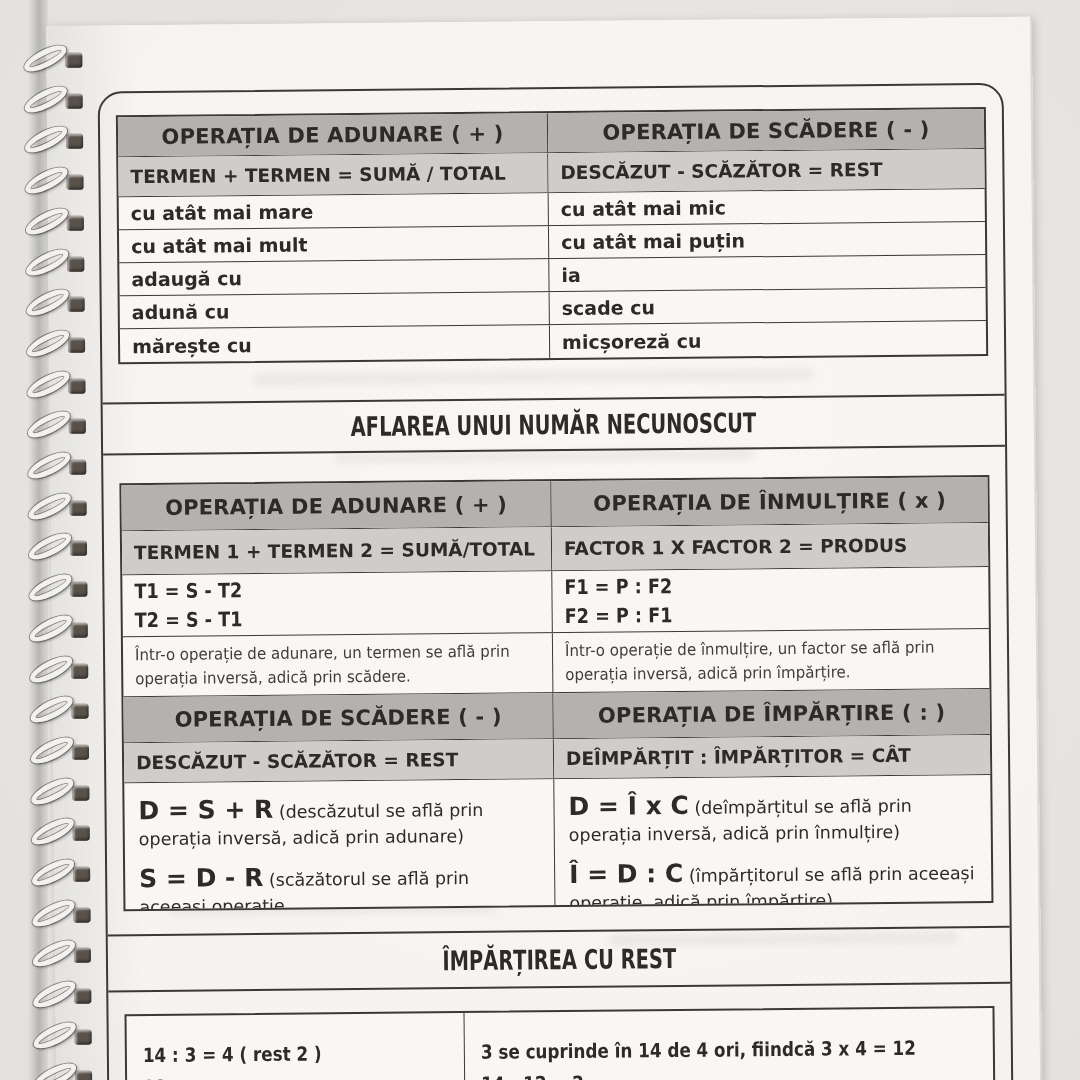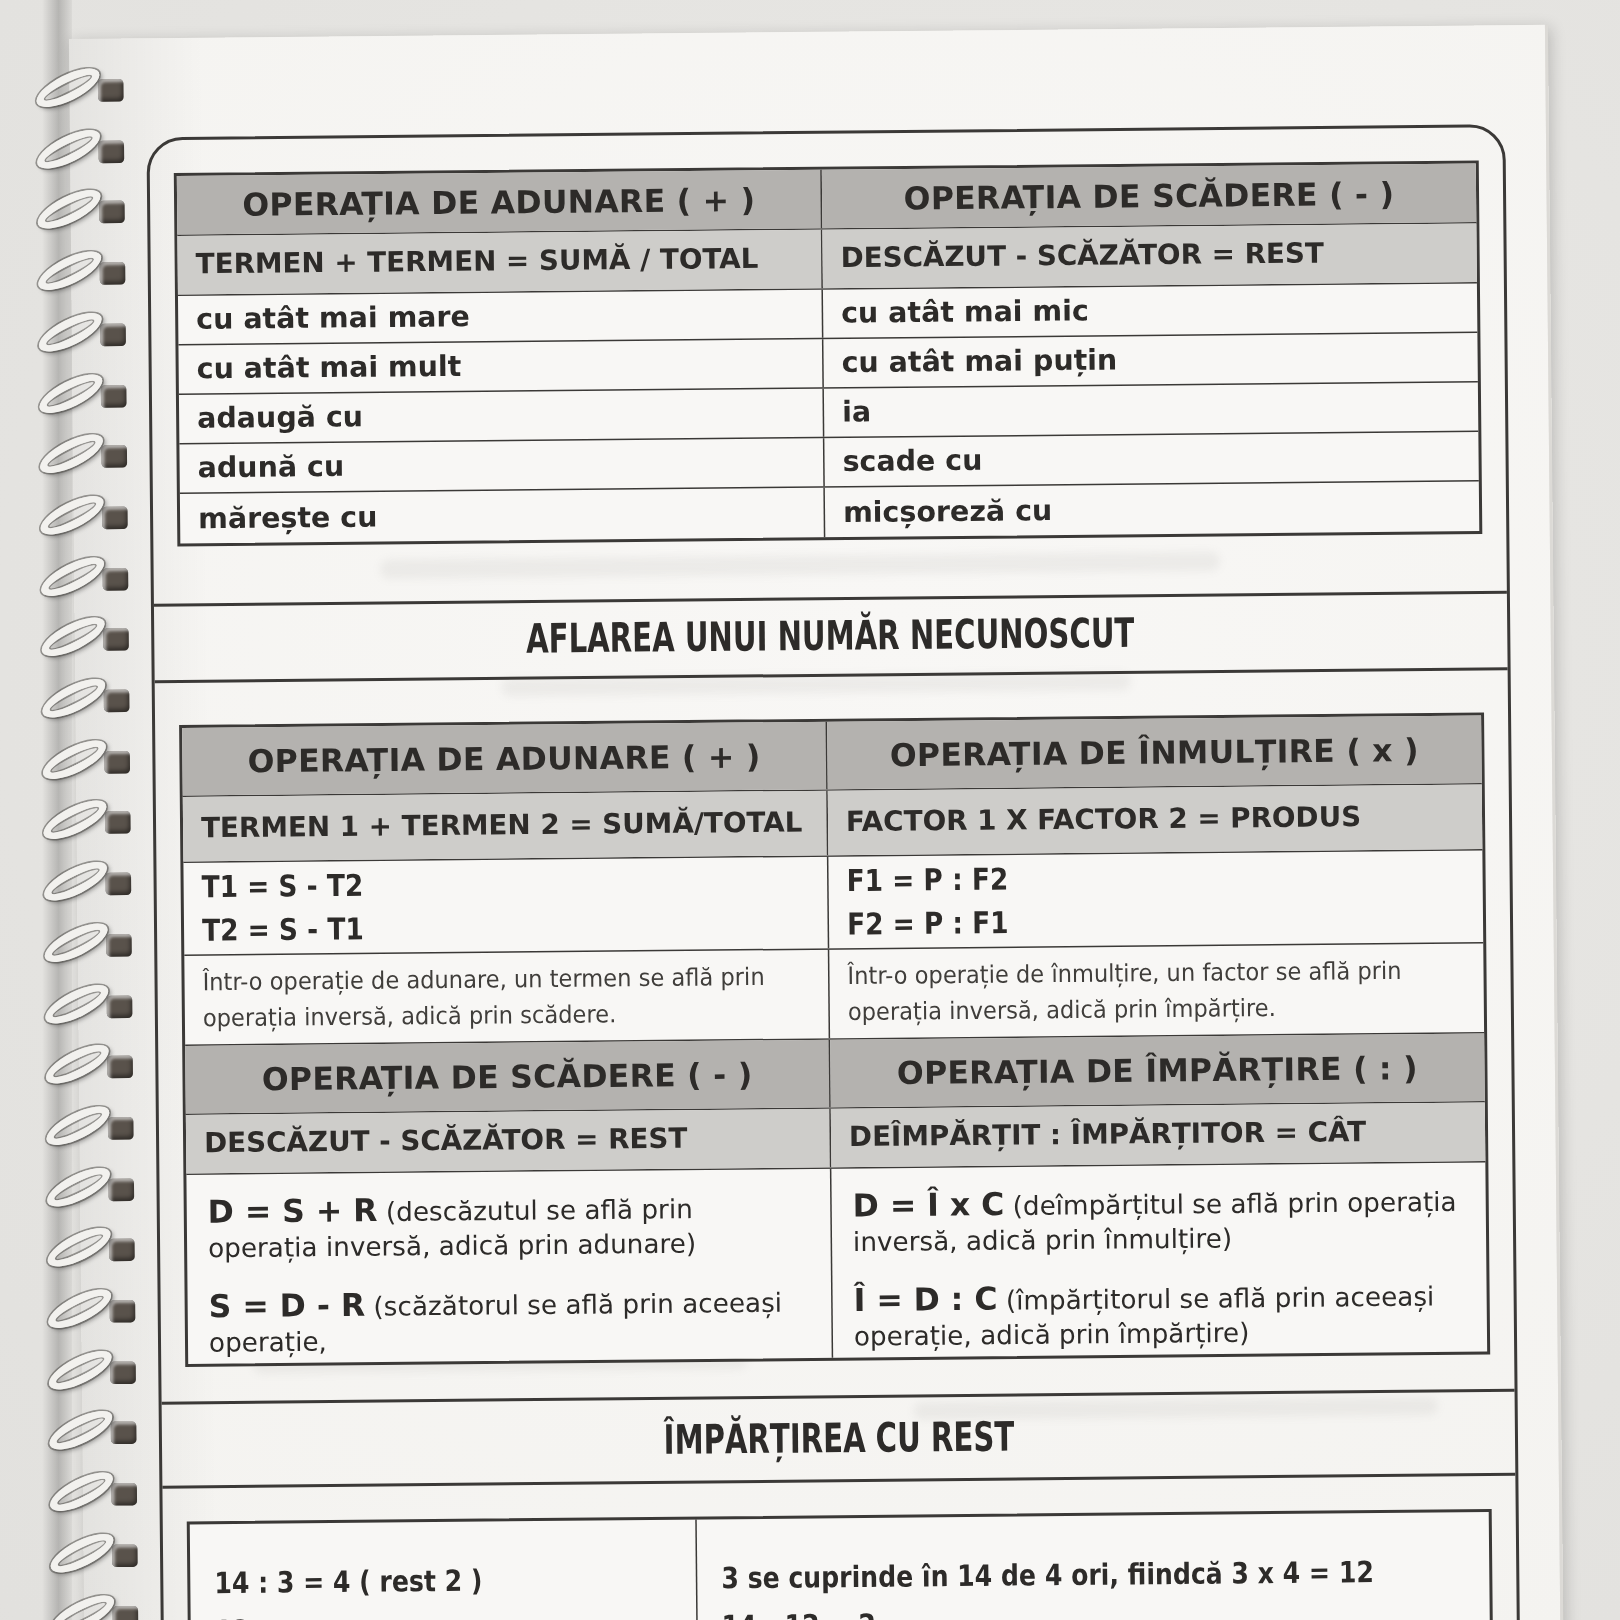--- a/index.html
+++ b/index.html
@@ -58,21 +58,21 @@
   .tbl2 .sub{height:44px;}
   .frow{height:62px;}
   .frow .cell{align-items:center;}
   .formula-block{font-weight:bold;font-size:20px;line-height:1.45;display:inline-block;transform:scaleX(.88);transform-origin:left center;white-space:nowrap;}
   .nrow{height:60px;}
   .nrow .cell{padding:6px 12px;}
   .note-text{font-size:16px;line-height:1.45;color:#403e3b;display:inline-block;transform:scaleX(.94);transform-origin:left center;}
   .brow{height:126px;}
   .brow .cell{display:block;padding:12px 14px 0;}
   .brow p{font-size:17.5px;line-height:1.3;margin-bottom:13px;}
-  .brow b{font-size:21px;}
+  .brow b{font-size:25px;}
   
   .tbl3{margin-top:22px;height:160px;}
   .tbl3 .cell{display:block;padding:24px 16px 0;}
   .tbl3 .cell:first-child{flex:0 0 39%;}
   .cond{display:inline-block;transform:scaleX(.86);transform-origin:left center;font-weight:bold;font-size:19.5px;line-height:1.65;white-space:nowrap;}
   
   .smudge{position:absolute;background:#8b8985;opacity:.10;filter:blur(3px);border-radius:6px;pointer-events:none;}
 </style>
 </head>
 <body>

